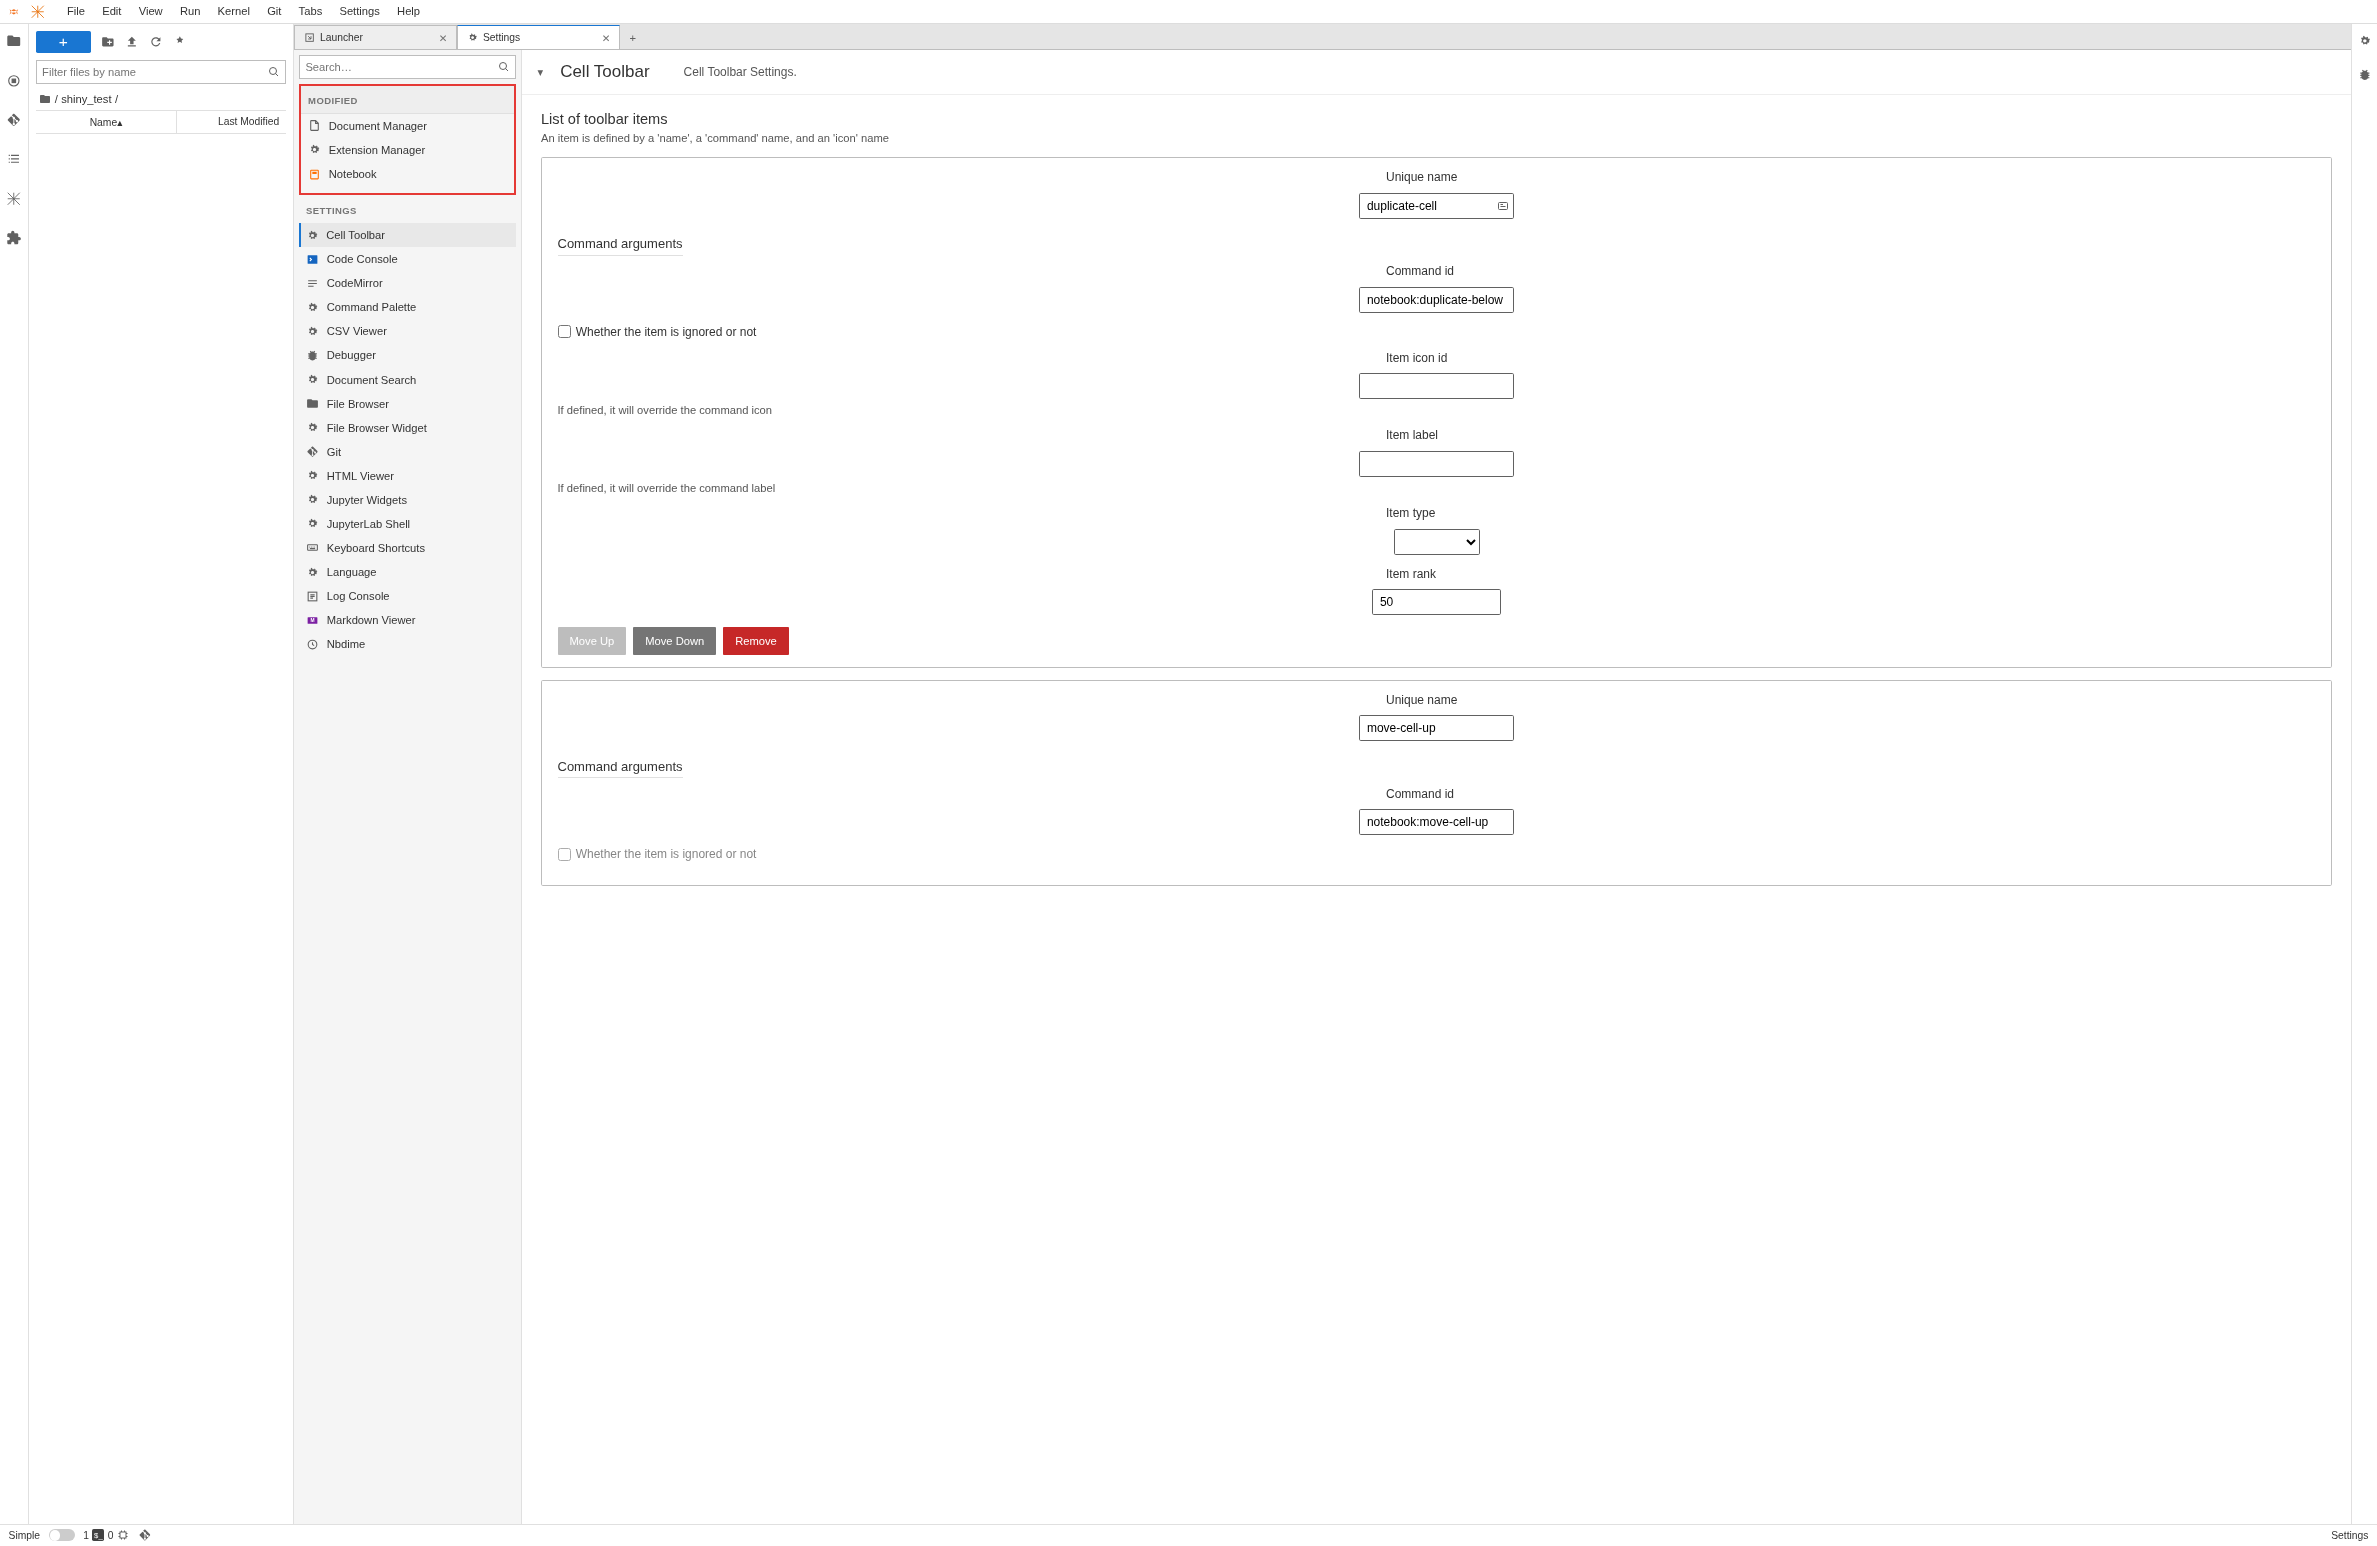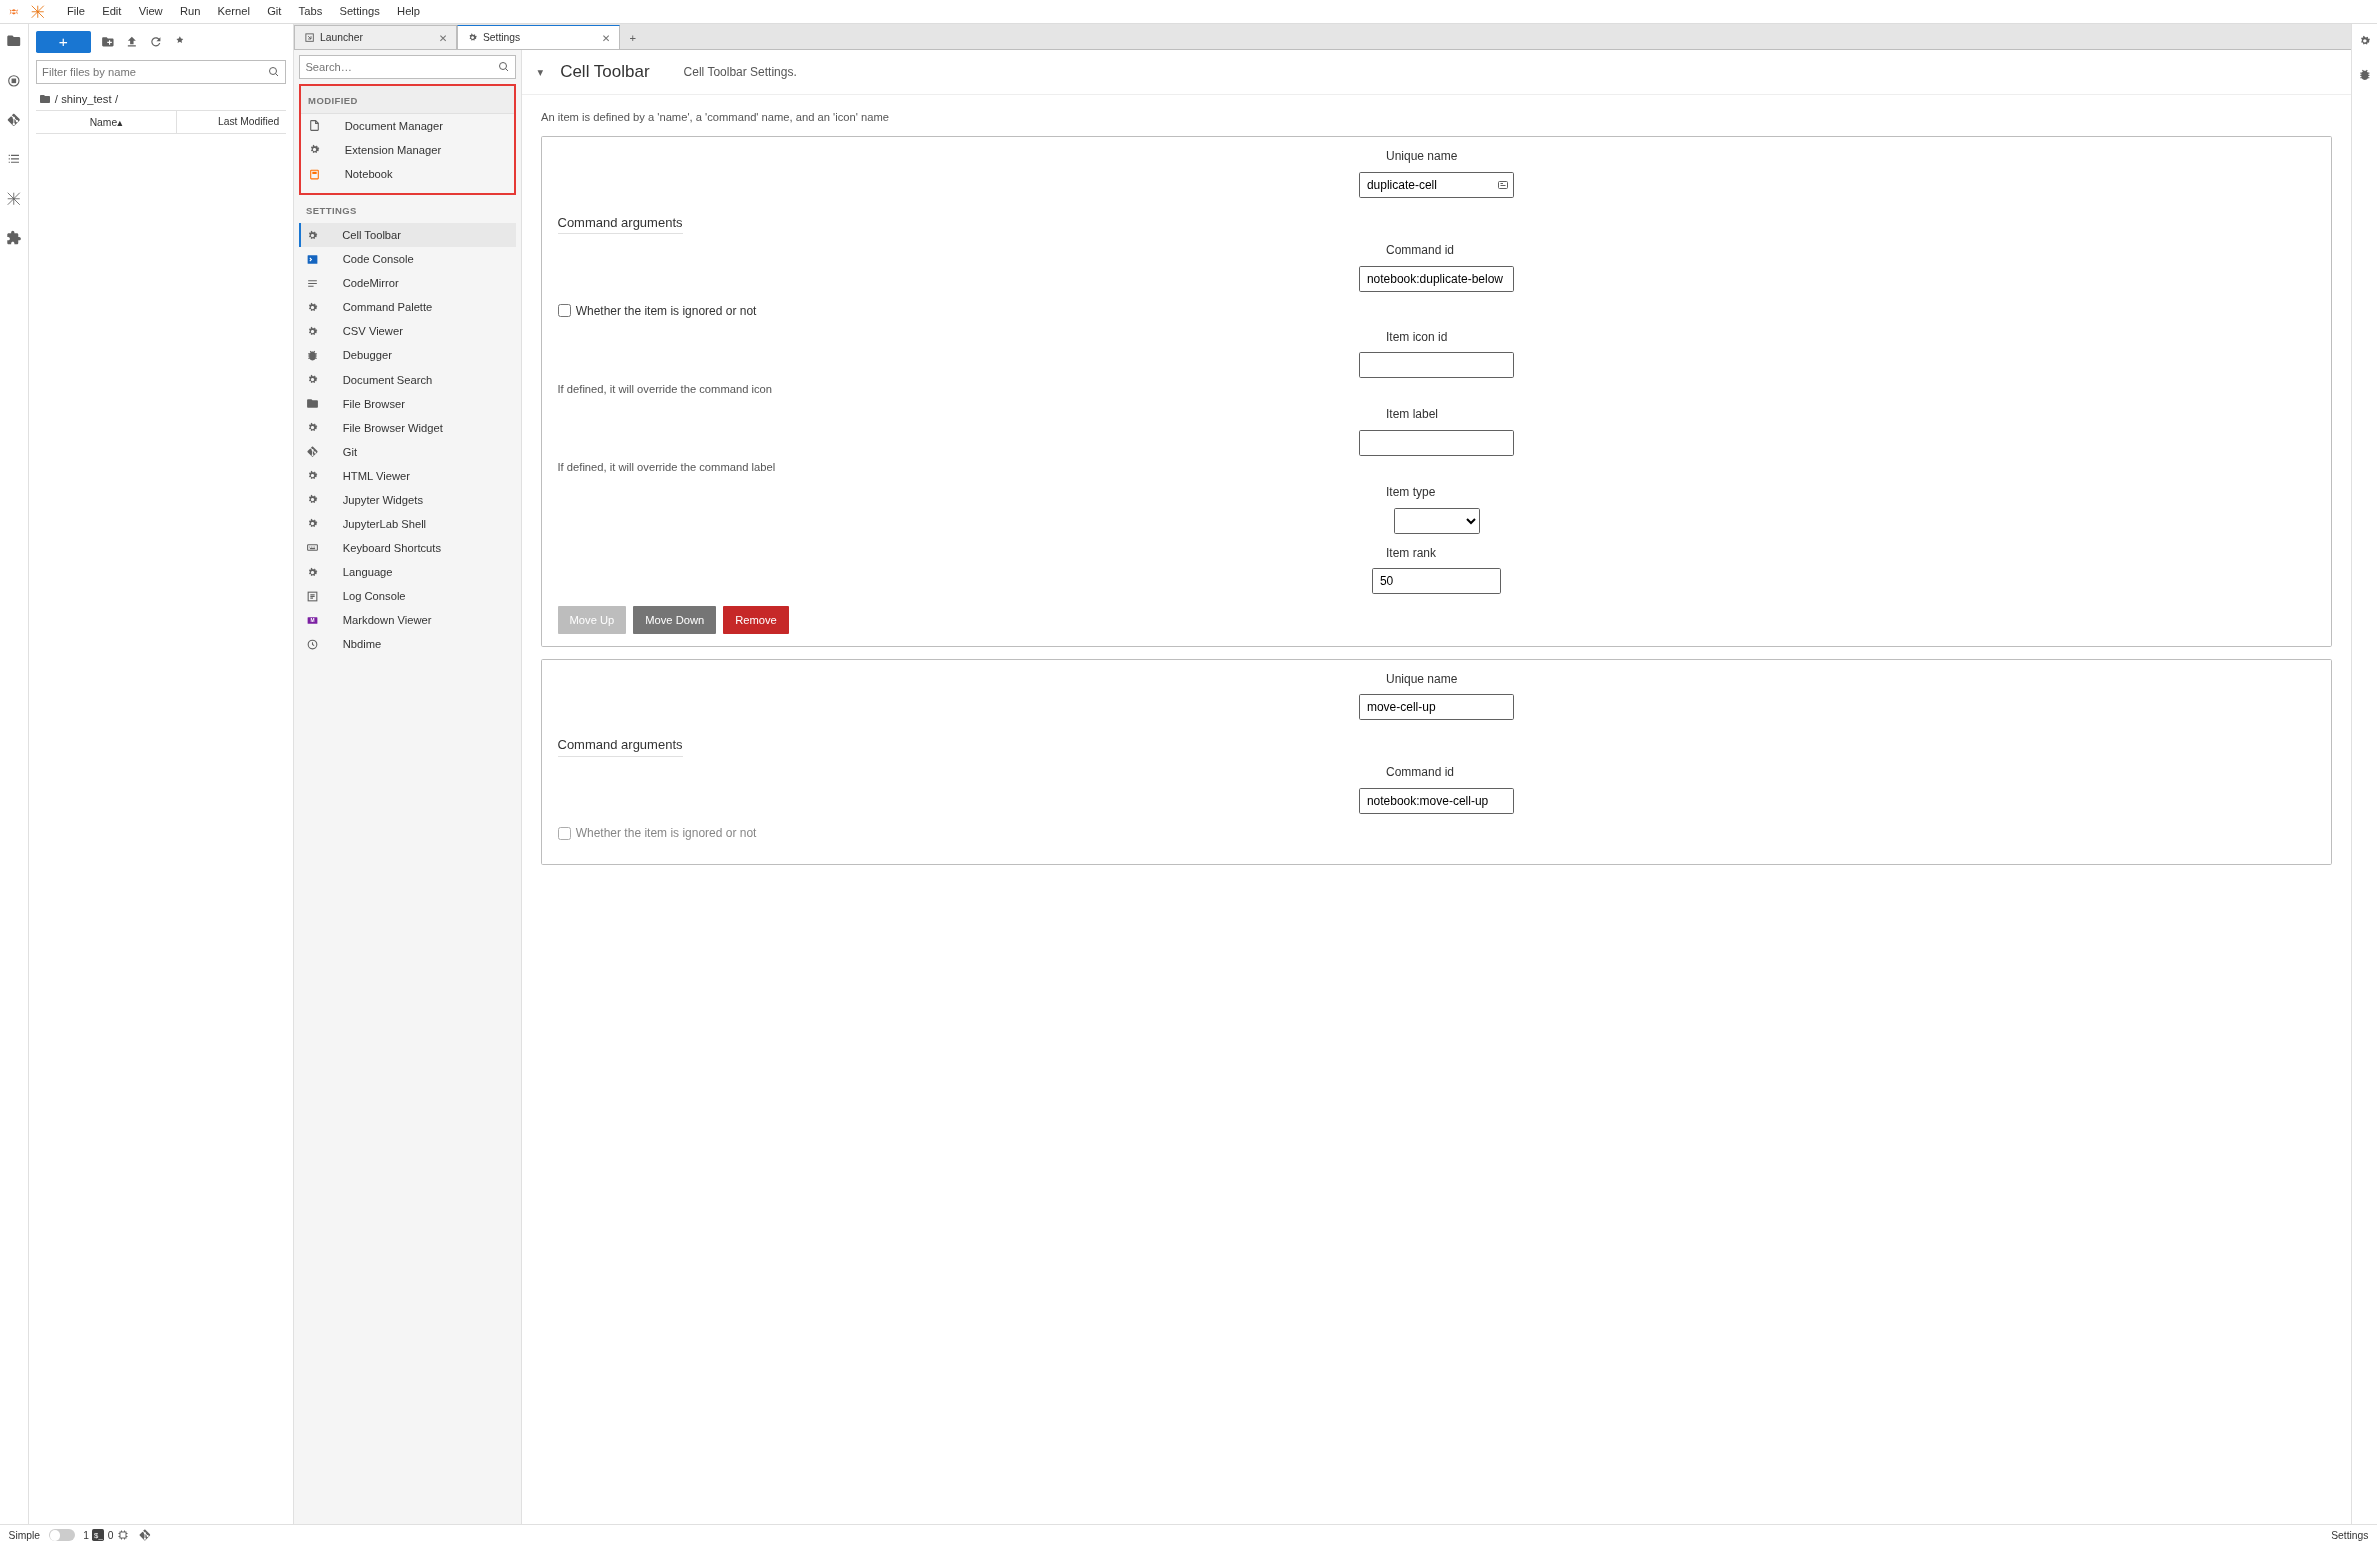--- a/index.html
+++ b/index.html
@@ -40,21 +40,21 @@
   .json-bar { height:26px; display:flex; justify-content:flex-end; align-items:center; padding:0 8.6px; border-bottom:0.9px solid #e0e0e0; font-size:11.2px; color:#333; gap:3.4px; cursor:pointer; }
   
   .settings-split { flex:1; display:flex; overflow:hidden; }
   
   
   .settings-side { width:228px; border-right:0.9px solid #e0e0e0; background:#f5f5f5; display:flex; flex-direction:column; overflow-y:auto; padding:5.2px; }
   .search-wrap { display:flex; align-items:center; border:0.9px solid #bdbdbd; background:#fff; height:24px; padding:0 5.2px; margin-bottom:5.2px; }
   .search-wrap input { border:none; outline:none; flex:1; font-size:11.2px; background:transparent; }
   .sec-header { font-size:9.5px; font-weight:600; color:#757575; letter-spacing:0.4px; padding:8.6px 6.9px 6.9px 6.9px; background:#eeeeee; border-bottom:0.9px solid #e0e0e0; }
   .highlight-box { border:2.6px solid #e53935; padding-bottom:6.9px; margin-bottom:1.7px; }
-  .slist-item { display:flex; align-items:center; gap:23px; padding:5.2px 6.9px; font-size:11.2px; cursor:pointer; }
+  .slist-item { display:flex; align-items:center; gap:7px; padding:5.2px 6.9px; font-size:11.2px; cursor:pointer; }
   .slist-item.active { border-left:2.6px solid #1976d2; background:#e8e8e8; padding-left:4.3px; }
   .s-icon { width:13.7px; height:13.7px; display:flex; align-items:center; justify-content:center; color:#616161; flex-shrink:0; }
   .s-icon.orange { color:#ff6f00; }
   .s-icon.blue { color:#1565c0; }
   .s-icon.purple { color:#7b1fa2; }
   
   
   .settings-content { flex:1; overflow-y:auto; padding:0; background:#fff; }
   .sc-header { display:flex; align-items:center; gap:17px; padding:12px 15.5px; border-bottom:0.9px solid #eee; }
   .sc-caret { cursor:pointer; color:#616161; }
@@ -411,20 +411,21 @@
           </div>
       </div>
 
       <div class="settings-content">
         <div class="sc-header">
           <span class="sc-caret">▾</span>
           <span class="sc-title">Cell Toolbar</span>
           <span class="sc-desc">Cell Toolbar Settings.</span>
         </div>
         <div class="sc-body">
+          <div class="sc-section-title">List of toolbar items</div>
           <div class="sc-section-sub">An item is defined by a 'name', a 'command' name, and an 'icon' name</div>
 
           <div class="item-card">
             <div class="field-row">
               <span class="field-label">Unique name</span>
               <span class="field-wrap">
                 <input class="field-input with-icon" value="duplicate-cell" style="">
                 <span class="field-trailing">
                     <svg width="12" height="12" viewBox="0 0 24 24" fill="none" stroke="currentColor" stroke-width="2">
                       <rect x="3" y="5" width="18" height="14" rx="2"></rect>

